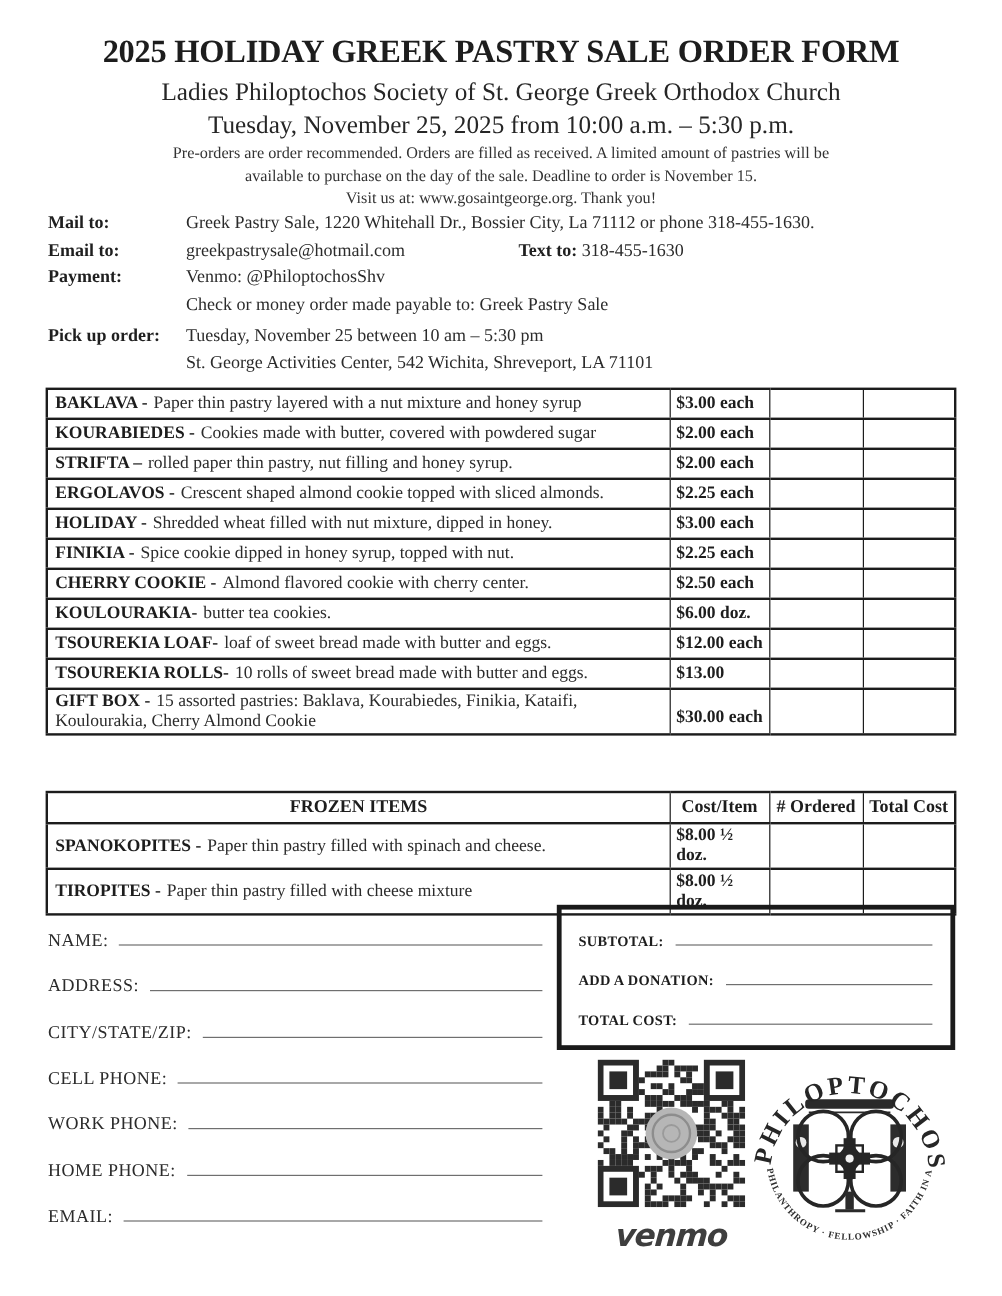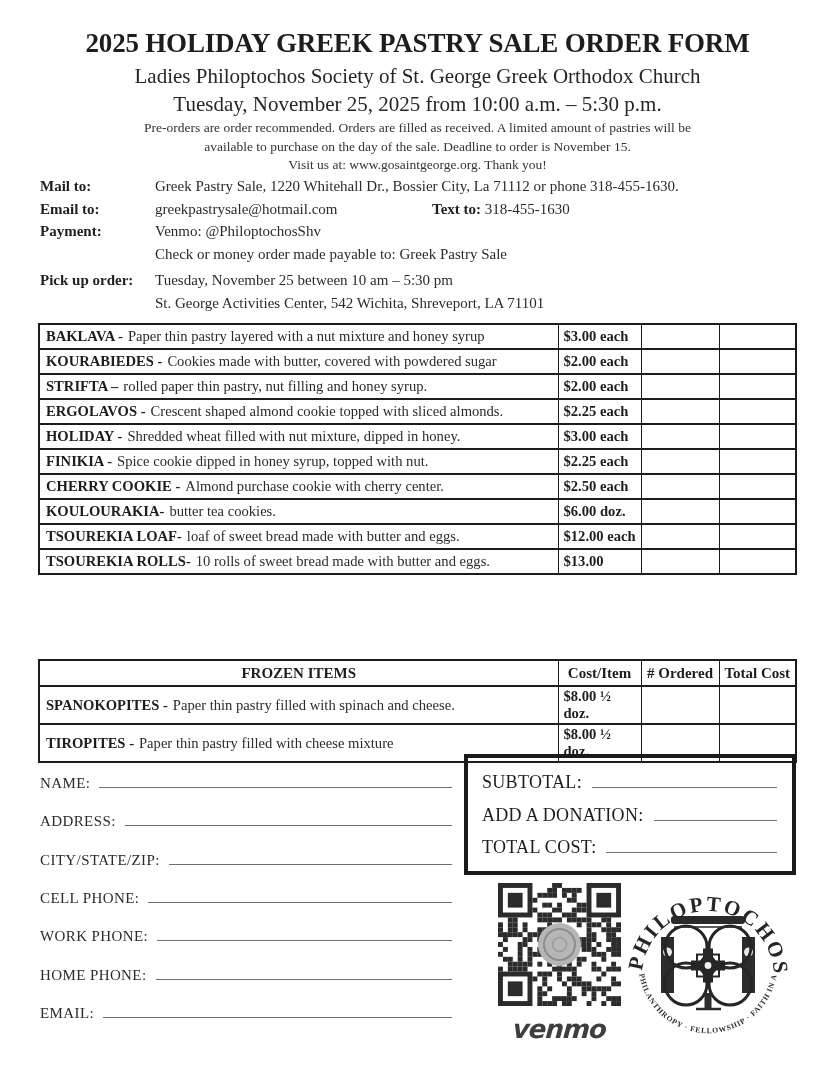--- a/index.html
+++ b/index.html
@@ -41,21 +41,21 @@
   .valign-bottom { vertical-align:bottom !important; padding-bottom:4px !important; }
   
   .field-row { position:absolute; left:40px; width:412px; display:flex; align-items:baseline; height:24px; }
   .field-label { font-size:15px; letter-spacing:0.4px; color:#2b2b2b; white-space:nowrap; }
   .field-line { flex:1; border-bottom:1.2px solid #6f6f6f; height:18px; margin-left:9px; }
   
   .totals-box { position:absolute; left:464px; top:754px; width:332px; height:121px;
                 border:4px solid #1a1a1a; padding:14px 15px 13px 14px;
                 display:flex; flex-direction:column; justify-content:space-between; }
   .totals-row { display:flex; align-items:baseline; }
-  .totals-label { font-size:18px; font-weight:normal; color:#1d1d1d; letter-spacing:0.3px; white-space:nowrap; }
+  .totals-label { font-size:12px; font-weight:bold; color:#1d1d1d; letter-spacing:0.3px; white-space:nowrap; }
   .totals-line { flex:1; border-bottom:1.2px solid #6f6f6f; height:16px; margin-left:10px; }
   
   .qr-wrap { position:absolute; left:498px; top:883px; width:123px; text-align:center; }
   .venmo-logo { margin-top:4px; font-family:"DejaVu Sans", sans-serif; font-weight:bold;
                 font-style:italic; font-size:26px; letter-spacing:-1px; color:#3e3e3e;
                 transform:skewX(-4deg); }
   .seal-wrap { position:absolute; left:626px; top:880px; width:164px; height:164px; }
   .seal-wrap svg { width:164px; height:164px; }
   .seal-top-text   { font-family:"Liberation Serif", serif; font-size:21px; font-weight:bold;
                      letter-spacing:2.5px; fill:#262626; }
@@ -140,40 +140,46 @@
     <td></td>
     <td></td>
   </tr>
   <tr>
     <td><span class="item-name">FINIKIA -</span><span class="item-desc">Spice cookie dipped in honey syrup, topped with nut.</span></td>
     <td class="cost-cell">$2.25 each</td>
     <td></td>
     <td></td>
   </tr>
   <tr>
-    <td><span class="item-name">CHERRY COOKIE -</span><span class="item-desc">Almond purchase cookie with cherry center.</span></td>
+    <td><span class="item-name">CHERRY COOKIE -</span><span class="item-desc">Almond flavored cookie with cherry center.</span></td>
     <td class="cost-cell">$2.50 each</td>
     <td></td>
     <td></td>
   </tr>
   <tr>
     <td><span class="item-name">KOULOURAKIA-</span><span class="item-desc">butter tea cookies.</span></td>
     <td class="cost-cell">$6.00 doz.</td>
     <td></td>
     <td></td>
   </tr>
   <tr>
     <td><span class="item-name">TSOUREKIA LOAF-</span><span class="item-desc">loaf of sweet bread made with butter and eggs.</span></td>
     <td class="cost-cell">$12.00 each</td>
     <td></td>
     <td></td>
   </tr>
   <tr>
     <td><span class="item-name">TSOUREKIA ROLLS-</span><span class="item-desc">10 rolls of sweet bread made with butter and eggs.</span></td>
     <td class="cost-cell">$13.00</td>
+    <td></td>
+    <td></td>
+  </tr>
+  <tr class="tall-row">
+    <td><span class="item-name">GIFT BOX -</span><span class="item-desc">15 assorted pastries: Baklava, Kourabiedes, Finikia, Kataifi, Koulourakia, Cherry Almond Cookie</span></td>
+    <td class="cost-cell valign-bottom">$30.00 each</td>
     <td></td>
     <td></td>
   </tr>
 </tbody>
   </table>
 
 <table class="order" id="frozen-table">
   <colgroup>
       <col style="width:519px">
       <col style="width:83px">

